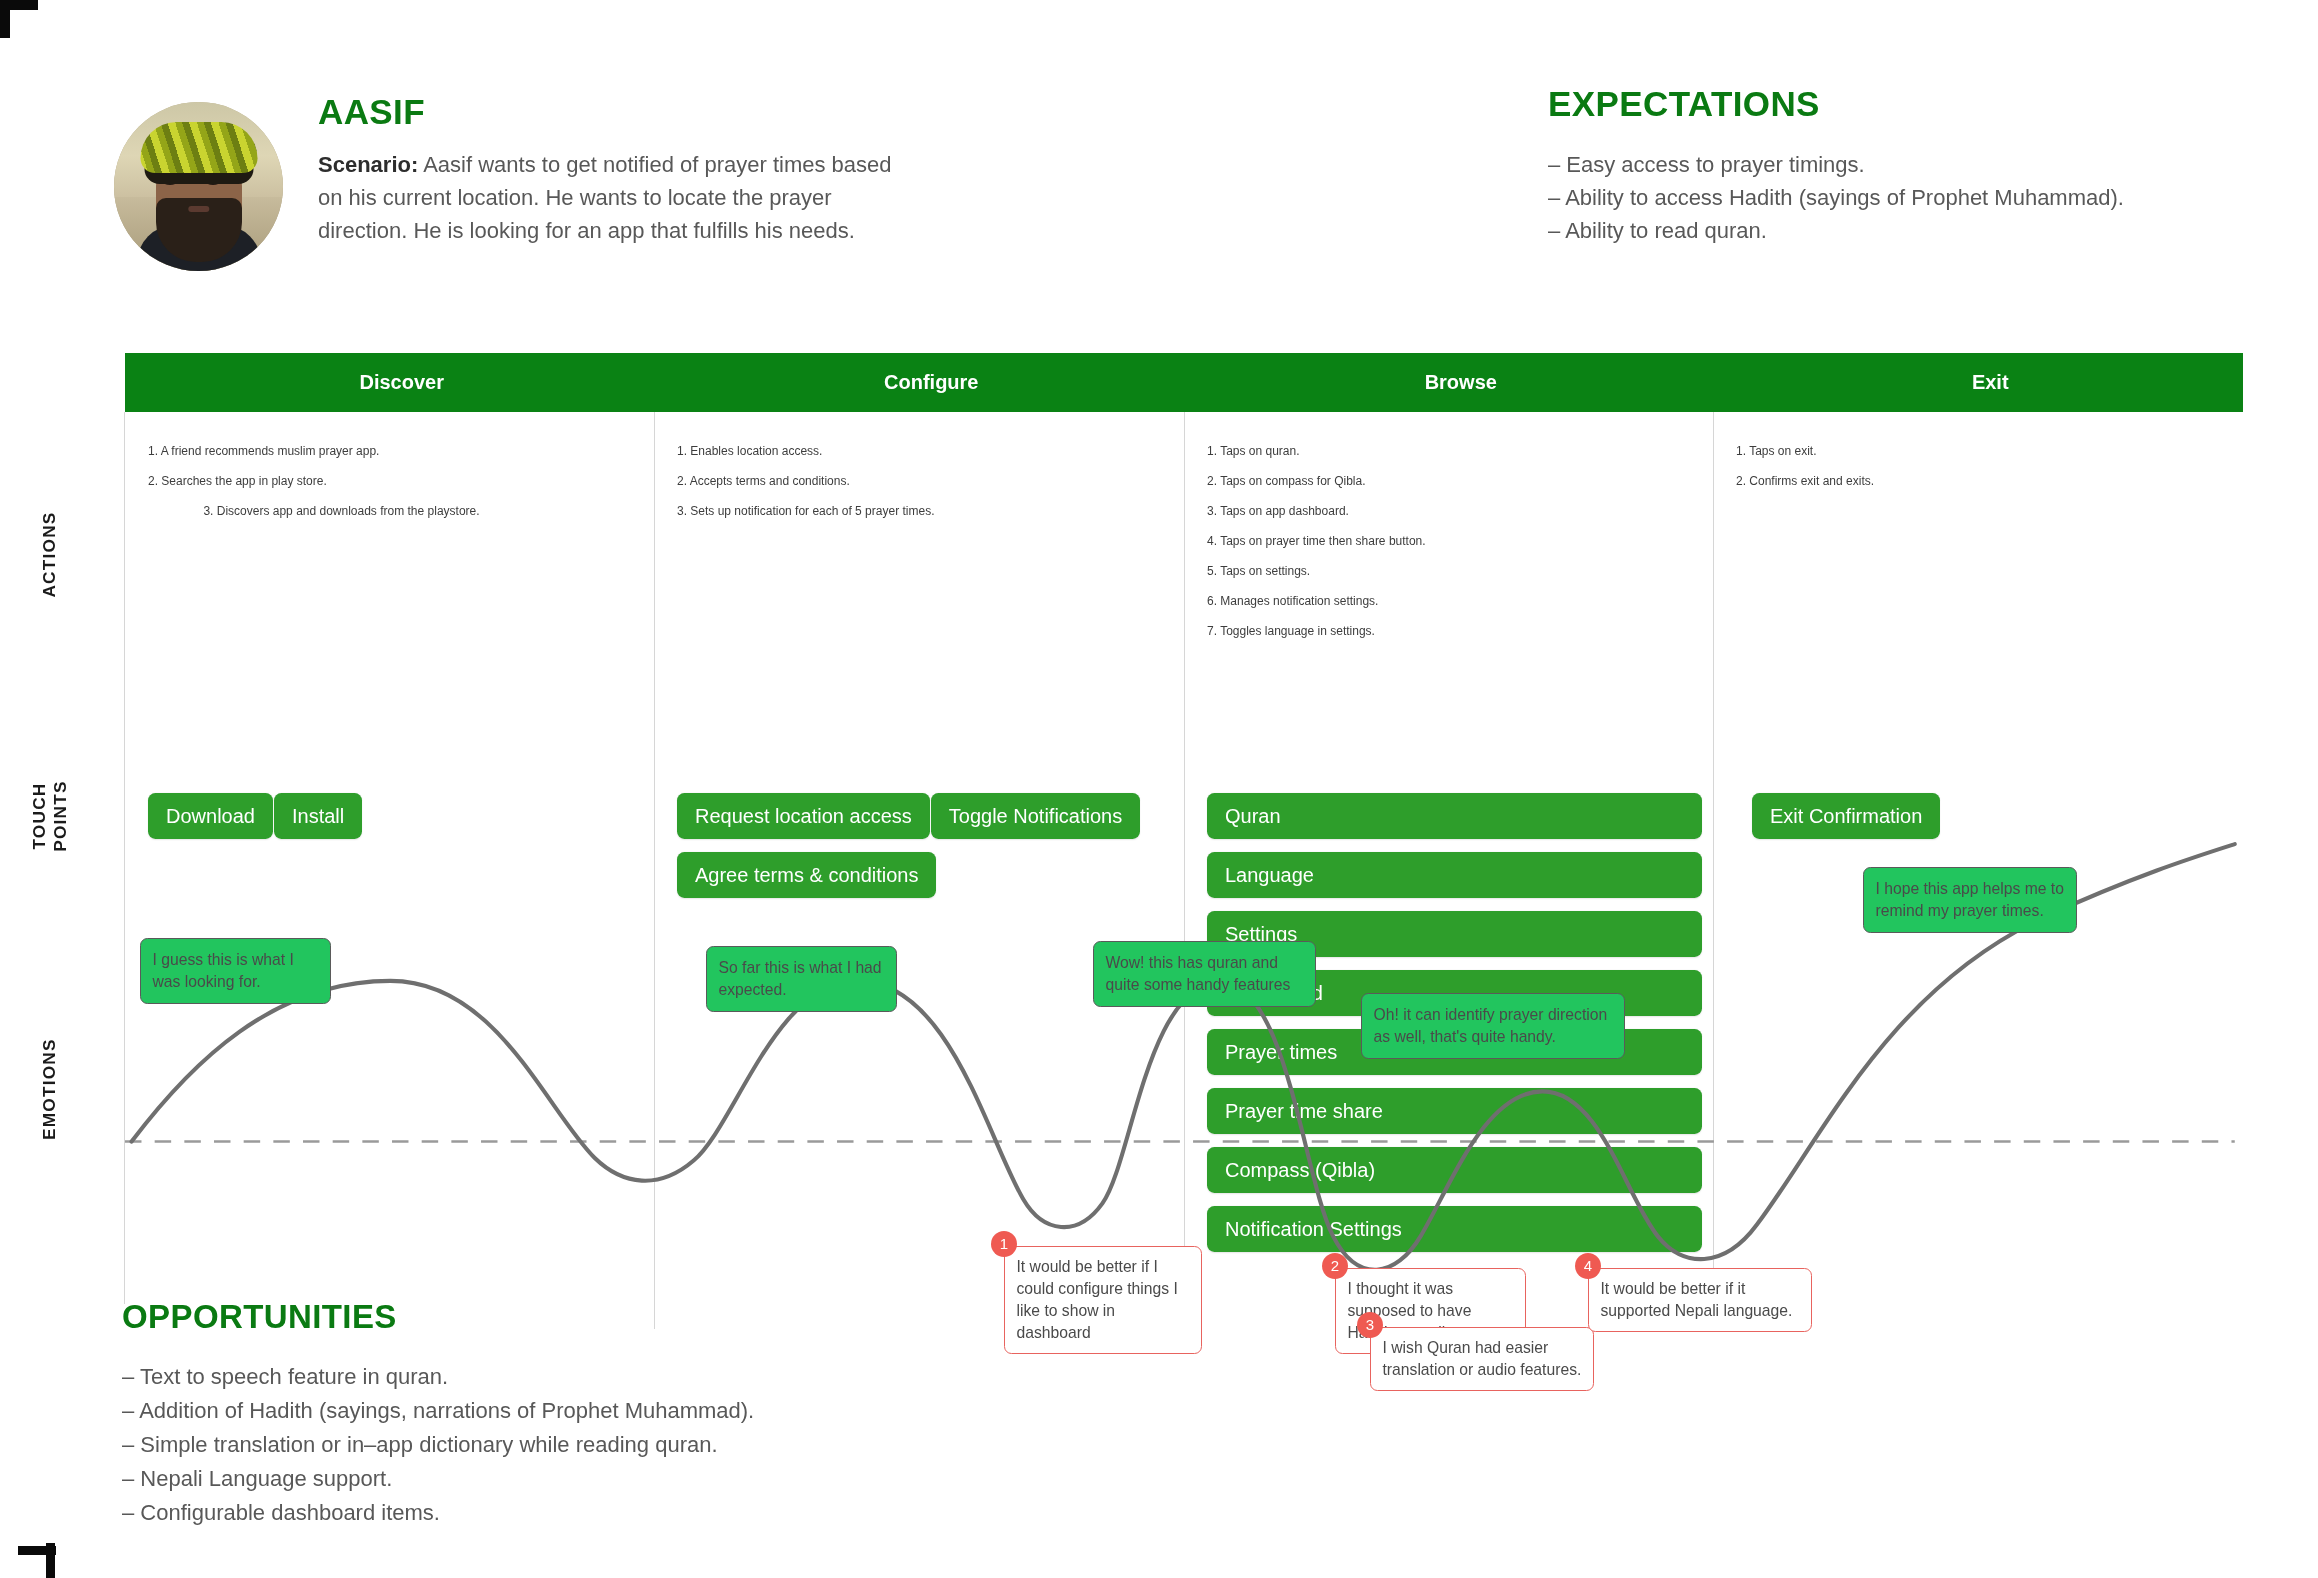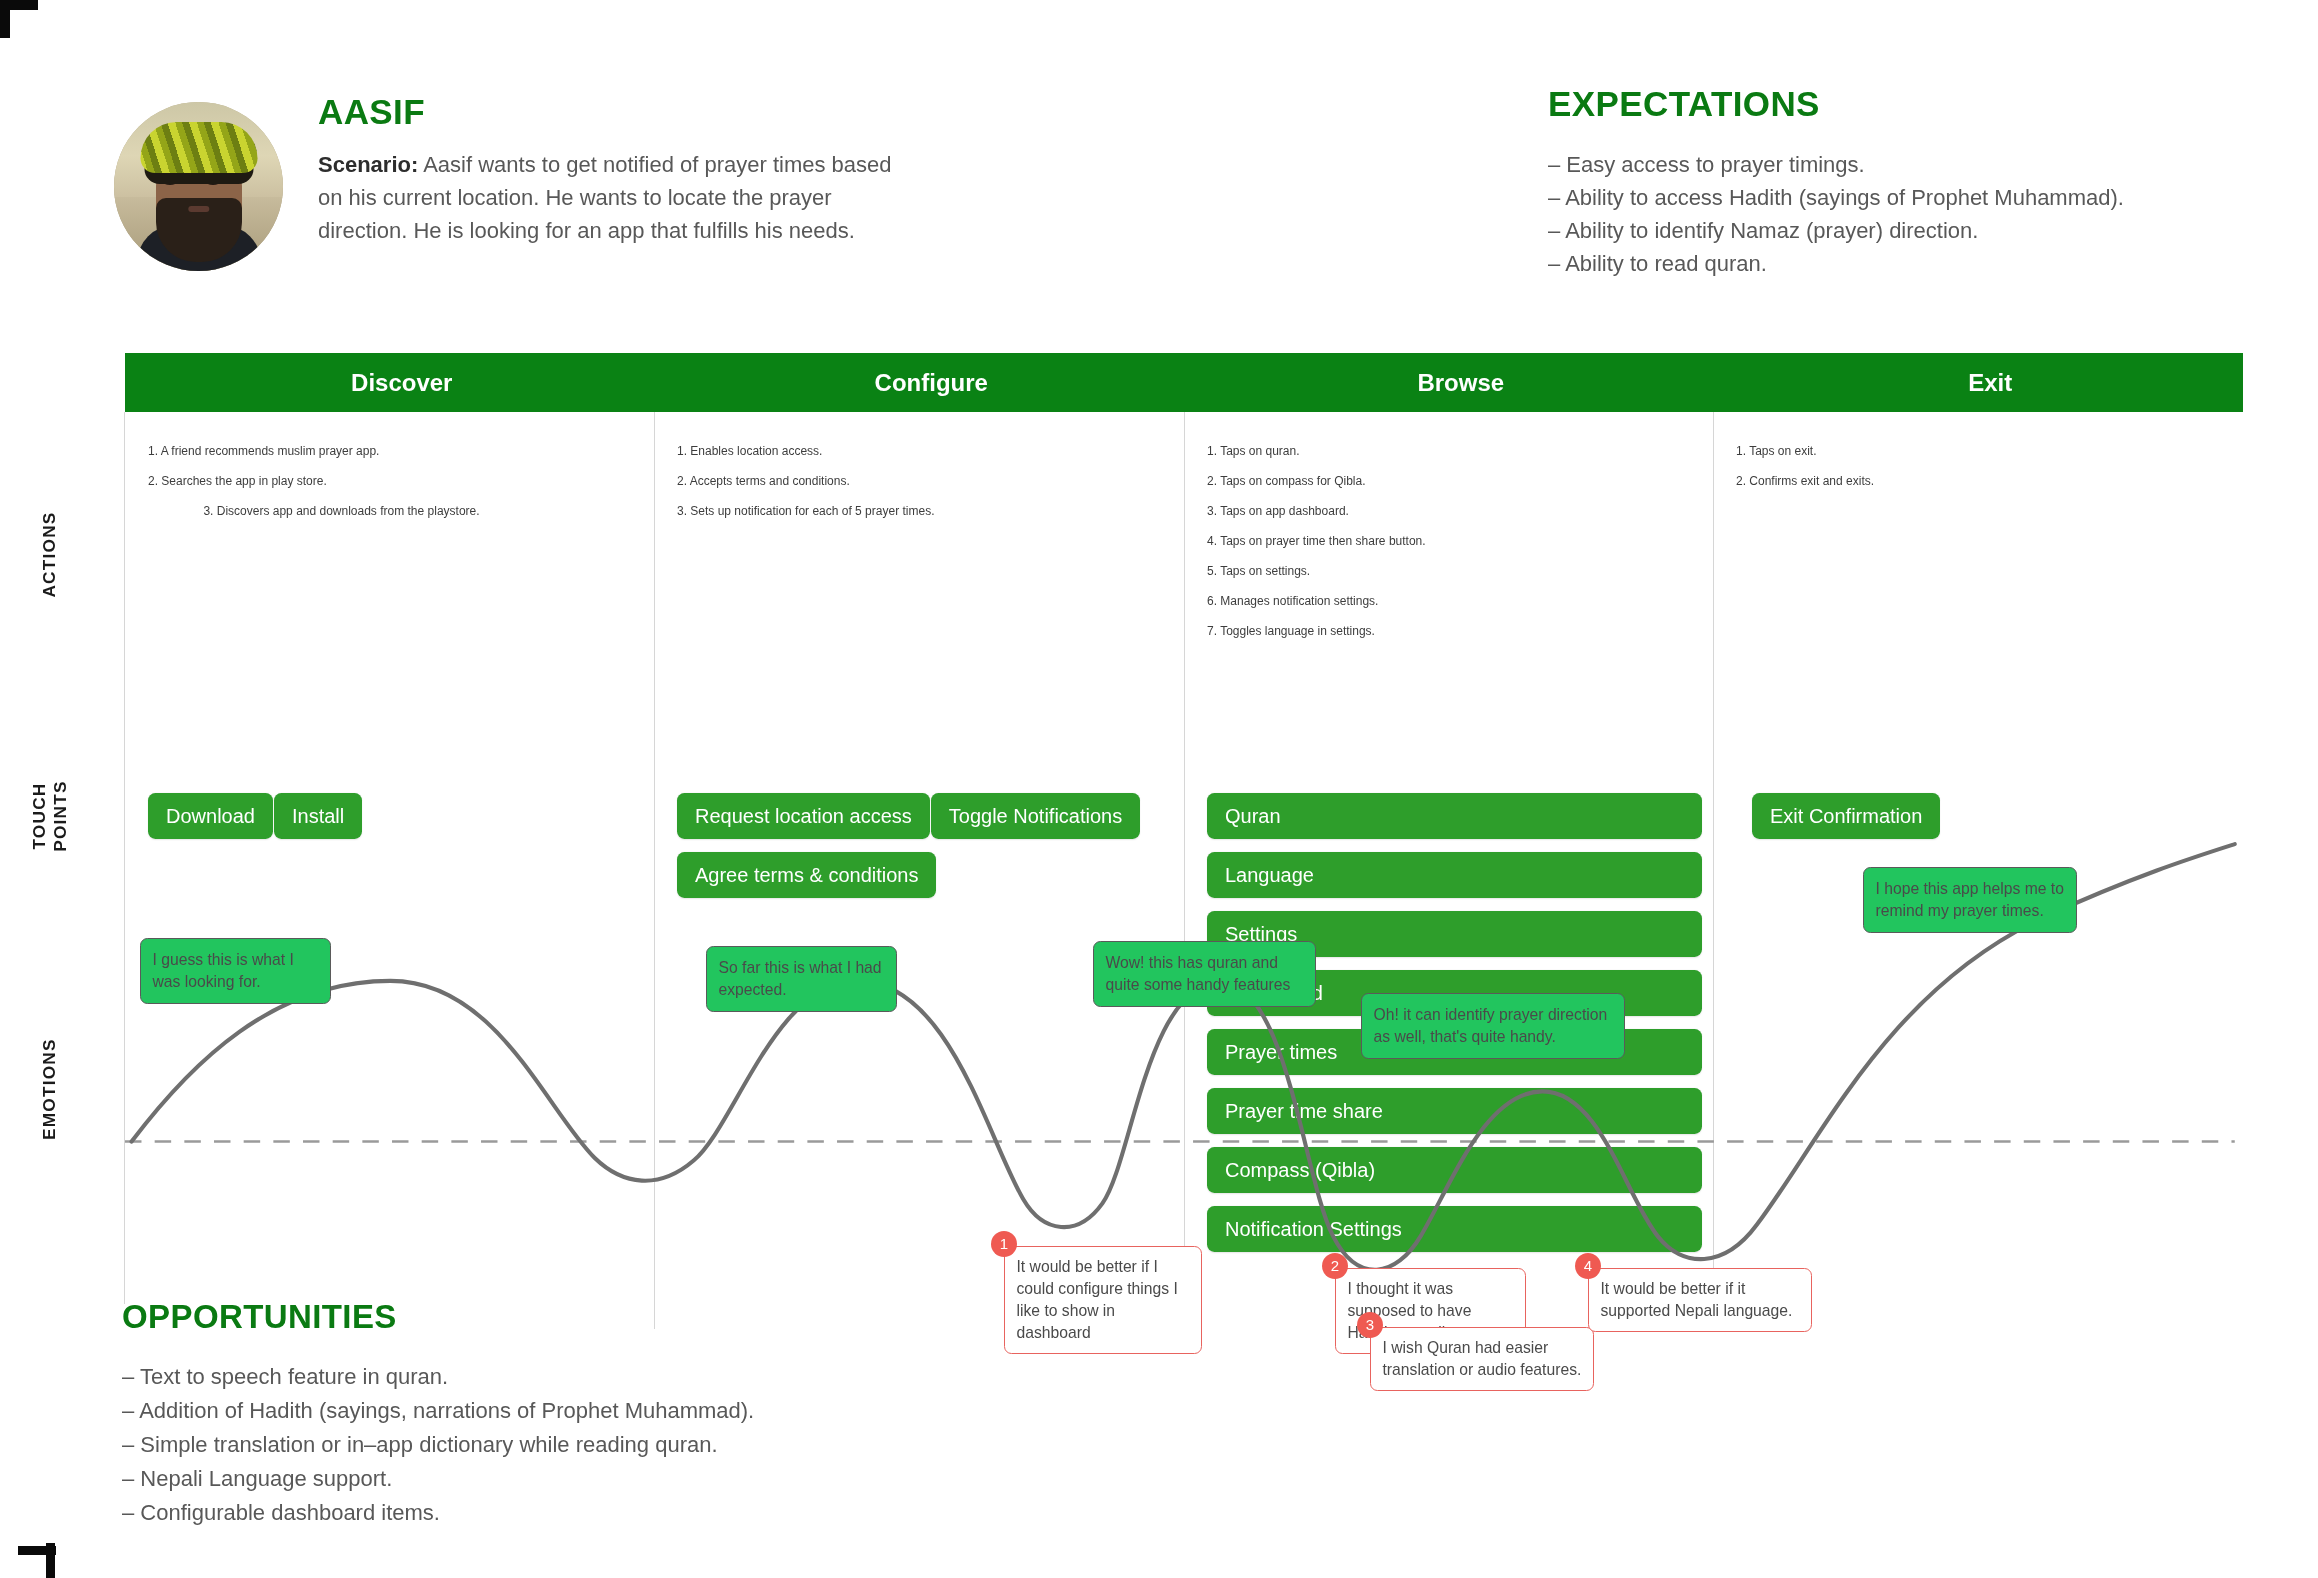--- a/index.html
+++ b/index.html
@@ -76,21 +76,21 @@
   }
   .rl-actions   { top: 544px; transform: rotate(-90deg); }
   .rl-touch     { top: 795px; transform: rotate(-90deg); }
   .rl-emotions  { top: 1080px; transform: rotate(-90deg); }
 
   
   .jt { position:absolute; left:125px; top:353px; width:2118px; }
   .jt-head { display:flex; height:59px; background:#0a8214; }
   .jt-head .cell {
     flex: 1 1 0; display:flex; align-items:center; justify-content:center;
-    color:#ffffff; font-size:24px; font-weight:700;margin-left:24px;
+    color:#ffffff; font-size:20px; font-weight:700;margin-left:24px;
   }
   .jt-body { position:relative; height:940px; }
   .vdiv { position:absolute; top:0; width:0.8px; background:#d6d6d6; }
   .vdiv.v1 { left: 529px;  height: 917px; }
   .vdiv.v2 { left: 1059px; height: 940px; }
   .vdiv.v3 { left: 1588px; height: 917px; }
   .leftedge { position:absolute; left:-0.8px; top:0; width:0.8px; height:892px; background:#d6d6d6; }
 
   
   .actions { position:absolute; top: 24px; font-size: 12px; line-height: 30px; color:#3d3d3d; }
@@ -165,21 +165,20 @@
       <div class="wreath"></div>
     </div>
     <div class="persona-name">AASIF</div>
     <div class="persona-scenario"><b>Scenario:</b><span> Aasif wants to get notified of prayer times based on his current location. He wants to locate the prayer direction. He is looking for an app that fulfills his needs.</span></div>
   </div>
 
   <div class="exp-title">EXPECTATIONS</div>
   <ul class="exp-list">
     <li>– Easy access to prayer timings.</li>
     <li>– Ability to access Hadith (sayings of Prophet Muhammad).</li>
-    <li>– Ability to identify Namaz (prayer) direction.</li>
     <li>– Ability to read quran.</li>
   </ul>
 
   <div class="rowlabel rl-actions">ACTIONS</div>
   <div class="rowlabel rl-touch">TOUCH POINTS</div>
   <div class="rowlabel rl-emotions">EMOTIONS</div>
 
   <div class="jt">
 
     <div class="jt-head">

